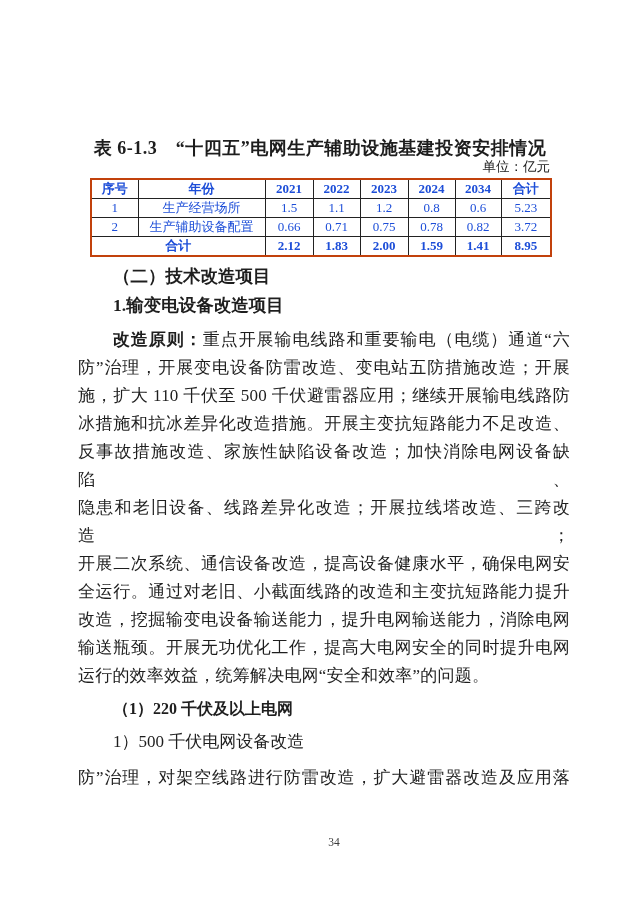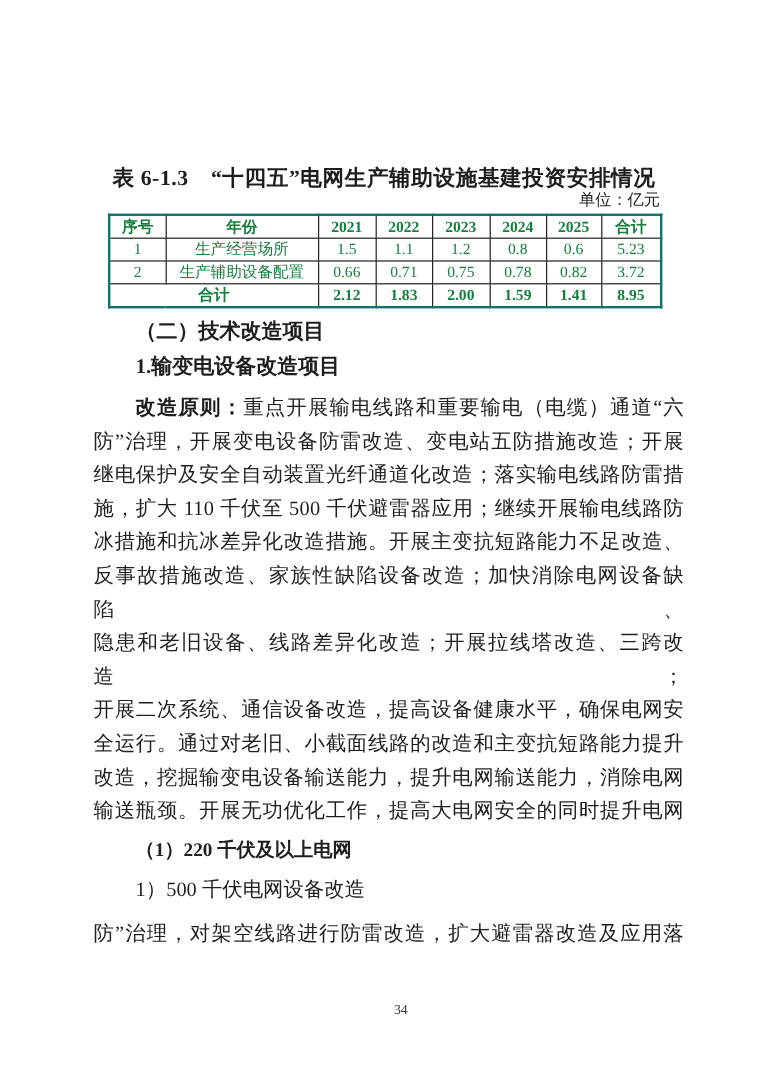--- a/index.html
+++ b/index.html
@@ -30,22 +30,22 @@
   }
 
   
   table.invest {
     position: absolute;
     top: 178px; left: 90px;
     width: 460px;
     border-collapse: collapse;
     table-layout: fixed;
     font-size: 13px;
-    color: #15803d;
-    border: 2px solid #0f766e;
+    color: #1d4ed8;
+    border: 2px solid #c2410c;
   }
   table.invest td, table.invest th {
     border: 1px solid #222;
     height: 18px;
     padding: 0 1px;
     text-align: center;
     vertical-align: middle;
     font-weight: normal;
     line-height: 1.1;
   }
@@ -114,21 +114,21 @@
         <col style="width:50px">
     </colgroup>
     <thead>
       <tr>
         <th>序号</th>
         <th>年份</th>
         <th>2021</th>
         <th>2022</th>
         <th>2023</th>
         <th>2024</th>
-        <th>2025</th>
+        <th>2034</th>
         <th>合计</th>
       </tr>
     </thead>
     <tbody>
       <tr>
         <td>1</td>
         <td>生产经营场所</td>
         <td>1.5</td>
         <td>1.1</td>
         <td>1.2</td>
@@ -159,29 +159,29 @@
   </table>
 
   <div class="bodyblock">
 
     <div class="hd hd-section">（二）技术改造项目</div>
     <div class="hd hd-item">1.输变电设备改造项目</div>
 
     <div class="par par1">
       <div class="tline j"><span class="first-indent" style="display:inline-block;width:34px"></span><span class="blabel">改造原则：</span><span>重点开展输电线路和重要输电（电缆）通道“六</span></div>
       <div class="tline j">防”治理，开展变电设备防雷改造、变电站五防措施改造；开展</div>
-      <div class="tline j">继电保护及安全自动装置光纤通道化改造；落实输电线路防雷措</div>
       <div class="tline j">施，扩大 110 千伏至 500 千伏避雷器应用；继续开展输电线路防</div>
       <div class="tline j">冰措施和抗冰差异化改造措施。开展主变抗短路能力不足改造、</div>
       <div class="tline j">反事故措施改造、家族性缺陷设备改造；加快消除电网设备缺陷、</div>
       <div class="tline j">隐患和老旧设备、线路差异化改造；开展拉线塔改造、三跨改造；</div>
       <div class="tline j">开展二次系统、通信设备改造，提高设备健康水平，确保电网安</div>
       <div class="tline j">全运行。通过对老旧、小截面线路的改造和主变抗短路能力提升</div>
       <div class="tline j">改造，挖掘输变电设备输送能力，提升电网输送能力，消除电网</div>
       <div class="tline j">输送瓶颈。开展无功优化工作，提高大电网安全的同时提升电网</div>
+      <div class="tline">运行的效率效益，统筹解决电网“安全和效率”的问题。</div>
     </div>
 
     <div class="hd hd-220">（1）220 千伏及以上电网</div>
     <div class="sub-500">1）500 千伏电网设备改造</div>
 
     <div class="par par2">
       <div class="tline j">防”治理，对架空线路进行防雷改造，扩大避雷器改造及应用落</div>
     </div>
 
   </div>

